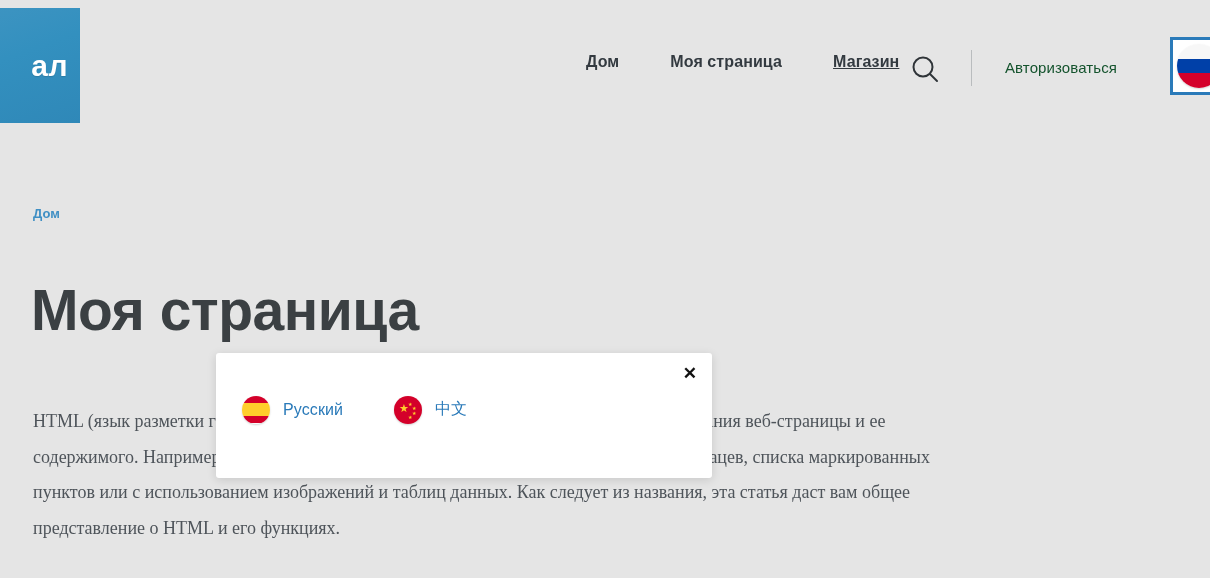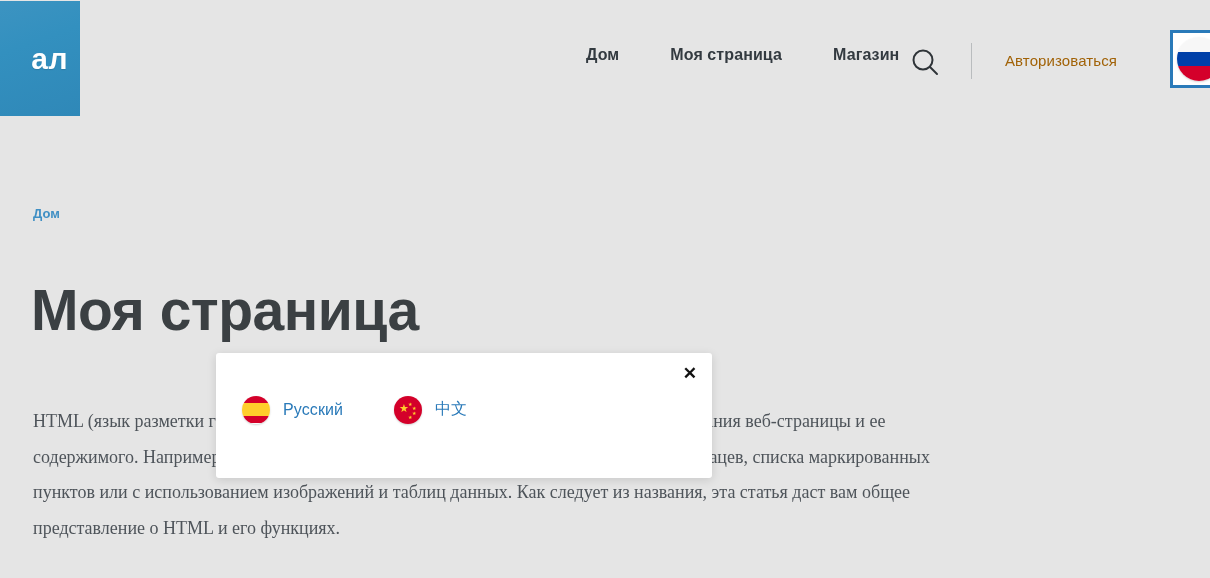--- a/index.html
+++ b/index.html
@@ -6,56 +6,56 @@
   * { margin:0; padding:0; box-sizing:border-box; }
   html, body {
     width:1210px; height:578px;
     background:#e6e6e6;
     font-family:"Liberation Sans", sans-serif;
     overflow:hidden;
   }
   #root { position:relative; width:1210px; height:578px; background:#e5e5e5; }
 
   
-  .header { position:absolute; left:0; top:1px; width:1210px; height:115px; }
+  .header { position:absolute; left:0; top:8px; width:1210px; height:115px; }
 
   .logo-block {
     position:absolute; left:-60px; top:0;
     width:140px; height:115px;
     background:linear-gradient(160deg,#4095c2 0%,#3390bf 45%,#2f88b8 100%);
     display:flex; align-items:center; justify-content:flex-end;
   }
   .logo-text {
     color:#ffffff; font-size:30px; font-weight:bold;
     letter-spacing:.5px; padding-right:12px; white-space:nowrap;
     text-shadow:0 1px 1px rgba(0,0,0,.12);
   }
 
   .nav { position:absolute; left:586px; top:45px; display:flex; align-items:center; }
   .nav-item {
     font-size:16px; font-weight:bold; color:#333a40;
     margin-right:51px; white-space:nowrap; cursor:pointer;
     letter-spacing:.1px;
   }
-  .nav-item:last-of-type { margin-right:0; }
+  .nav-item:last-of-type { margin-right:0;text-decoration:underline; }
 
   .search-icon-wrap {
     position:absolute; left:909px; top:45px;
     width:32px; height:32px; cursor:pointer;
   }
   .search-icon-wrap svg { display:block; }
 
   .header-divider {
     position:absolute; left:971px; top:42px;
     width:1px; height:36px; background:#b9bcbe;
   }
 
   .signin-link {
     position:absolute; left:1005px; top:51px;
-    font-size:15px; color:#a16207; white-space:nowrap; cursor:pointer;
+    font-size:15px; color:#14532d; white-space:nowrap; cursor:pointer;
     letter-spacing:.1px;
   }
 
   .lang-flag-button {
     position:absolute; left:1170px; top:29px;
     width:58px; height:58px;
     border:3px solid #2a7ab9; background:#ffffff;
     display:flex; align-items:center; justify-content:center;
     cursor:pointer;
   }

